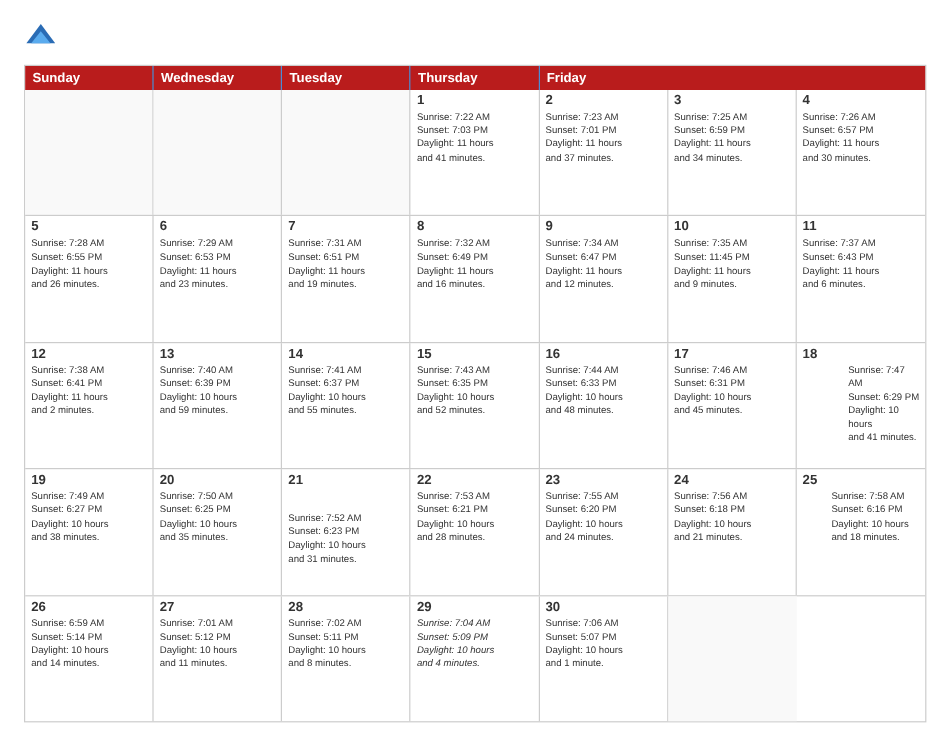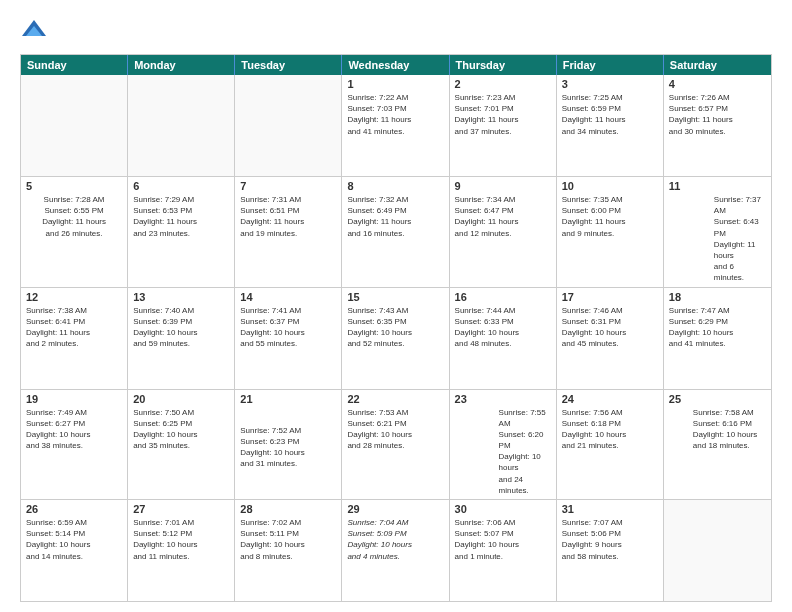--- a/index.html
+++ b/index.html
@@ -62,21 +62,21 @@
     }
     .calendar {
       flex: 1;
       display: flex;
       flex-direction: column;
       border: 1px solid #ccc;
     }
     .cal-header {
       display: grid;
       grid-template-columns: repeat(7, 1fr);
-      background: #0f766e;
+      background: #b91c1c;
     }
     .cal-header-cell {
       color: #fff;
       font-size: 11px;
       font-weight: bold;
       padding: 4px 6px;
       text-align: left;
       border-right: 1px solid #4a8dd5;
     }
     .cal-header-cell:last-child { border-right: none; }
@@ -132,26 +132,24 @@
     </div>
     <div class="title-block">
       <div class="month-title"></div>
       <div class="location"></div>
     </div>
   </div>
 
   <div class="calendar">
     <div class="cal-header">
     <div class="cal-header-cell">Sunday</div>
-        <div class="cal-header-cell">Monday</div>
+        <div class="cal-header-cell">Wednesday</div>
         <div class="cal-header-cell">Tuesday</div>
-        <div class="cal-header-cell">Wednesday</div>
         <div class="cal-header-cell">Thursday</div>
         <div class="cal-header-cell">Friday</div>
-        <div class="cal-header-cell">Saturday</div>
       </div>
     <div class="cal-body">
     <div class="cal-row">
           <div class="cal-cell empty"></div>
           <div class="cal-cell empty"></div>
           <div class="cal-cell empty"></div>
           <div class="cal-cell">
             <div class="day-num">1</div>
             <div class="cell-info" style="white-space: pre-line;">Sunrise: 7:22 AM
 Sunset: 7:03 PM
@@ -176,21 +174,21 @@
             <div class="day-num">4</div>
             <div class="cell-info" style="white-space: pre-line;">Sunrise: 7:26 AM
 Sunset: 6:57 PM
 Daylight: 11 hours
 and 30 minutes.</div>
           </div>
         </div>
         <div class="cal-row">
           <div class="cal-cell">
             <div class="day-num">5</div>
-            <div class="cell-info" style="white-space: pre-line; text-align: center;">Sunrise: 7:28 AM
+            <div class="cell-info" style="white-space: pre-line;">Sunrise: 7:28 AM
 Sunset: 6:55 PM
 Daylight: 11 hours
 and 26 minutes.</div>
           </div>
           <div class="cal-cell">
             <div class="day-num">6</div>
             <div class="cell-info" style="white-space: pre-line;">Sunrise: 7:29 AM
 Sunset: 6:53 PM
 Daylight: 11 hours
 and 23 minutes.</div>
@@ -212,27 +210,27 @@
           <div class="cal-cell">
             <div class="day-num">9</div>
             <div class="cell-info" style="white-space: pre-line;">Sunrise: 7:34 AM
 Sunset: 6:47 PM
 Daylight: 11 hours
 and 12 minutes.</div>
           </div>
           <div class="cal-cell">
             <div class="day-num">10</div>
             <div class="cell-info" style="white-space: pre-line;">Sunrise: 7:35 AM
-Sunset: 6:00 PM
+Sunset: 11:45 PM
 Daylight: 11 hours
 and 9 minutes.</div>
           </div>
           <div class="cal-cell">
             <div class="day-num">11</div>
-            <div class="cell-info" style="white-space: pre-line; margin-left: 45px;">Sunrise: 7:37 AM
+            <div class="cell-info" style="white-space: pre-line;">Sunrise: 7:37 AM
 Sunset: 6:43 PM
 Daylight: 11 hours
 and 6 minutes.</div>
           </div>
         </div>
         <div class="cal-row">
           <div class="cal-cell">
             <div class="day-num">12</div>
             <div class="cell-info" style="white-space: pre-line;">Sunrise: 7:38 AM
 Sunset: 6:41 PM
@@ -269,21 +267,21 @@
           </div>
           <div class="cal-cell">
             <div class="day-num">17</div>
             <div class="cell-info" style="white-space: pre-line;">Sunrise: 7:46 AM
 Sunset: 6:31 PM
 Daylight: 10 hours
 and 45 minutes.</div>
           </div>
           <div class="cal-cell">
             <div class="day-num">18</div>
-            <div class="cell-info" style="white-space: pre-line;">Sunrise: 7:47 AM
+            <div class="cell-info" style="white-space: pre-line; margin-left: 38px;">Sunrise: 7:47 AM
 Sunset: 6:29 PM
 Daylight: 10 hours
 and 41 minutes.</div>
           </div>
         </div>
         <div class="cal-row">
           <div class="cal-cell">
             <div class="day-num">19</div>
             <div class="cell-info" style="white-space: pre-line;">Sunrise: 7:49 AM
 Sunset: 6:27 PM
@@ -306,21 +304,21 @@
           </div>
           <div class="cal-cell">
             <div class="day-num">22</div>
             <div class="cell-info" style="white-space: pre-line;">Sunrise: 7:53 AM
 Sunset: 6:21 PM
 Daylight: 10 hours
 and 28 minutes.</div>
           </div>
           <div class="cal-cell">
             <div class="day-num">23</div>
-            <div class="cell-info" style="white-space: pre-line; margin-left: 44px;">Sunrise: 7:55 AM
+            <div class="cell-info" style="white-space: pre-line;">Sunrise: 7:55 AM
 Sunset: 6:20 PM
 Daylight: 10 hours
 and 24 minutes.</div>
           </div>
           <div class="cal-cell">
             <div class="day-num">24</div>
             <div class="cell-info" style="white-space: pre-line;">Sunrise: 7:56 AM
 Sunset: 6:18 PM
 Daylight: 10 hours
 and 21 minutes.</div>
@@ -361,25 +359,18 @@
 Sunset: 5:09 PM
 Daylight: 10 hours
 and 4 minutes.</div>
           </div>
           <div class="cal-cell">
             <div class="day-num">30</div>
             <div class="cell-info" style="white-space: pre-line;">Sunrise: 7:06 AM
 Sunset: 5:07 PM
 Daylight: 10 hours
 and 1 minute.</div>
-          </div>
-          <div class="cal-cell">
-            <div class="day-num">31</div>
-            <div class="cell-info" style="white-space: pre-line;">Sunrise: 7:07 AM
-Sunset: 5:06 PM
-Daylight: 9 hours
-and 58 minutes.</div>
           </div>
           <div class="cal-cell empty"></div>
         </div>
       </div>
   </div>
 </div>
 
 </body></html>

